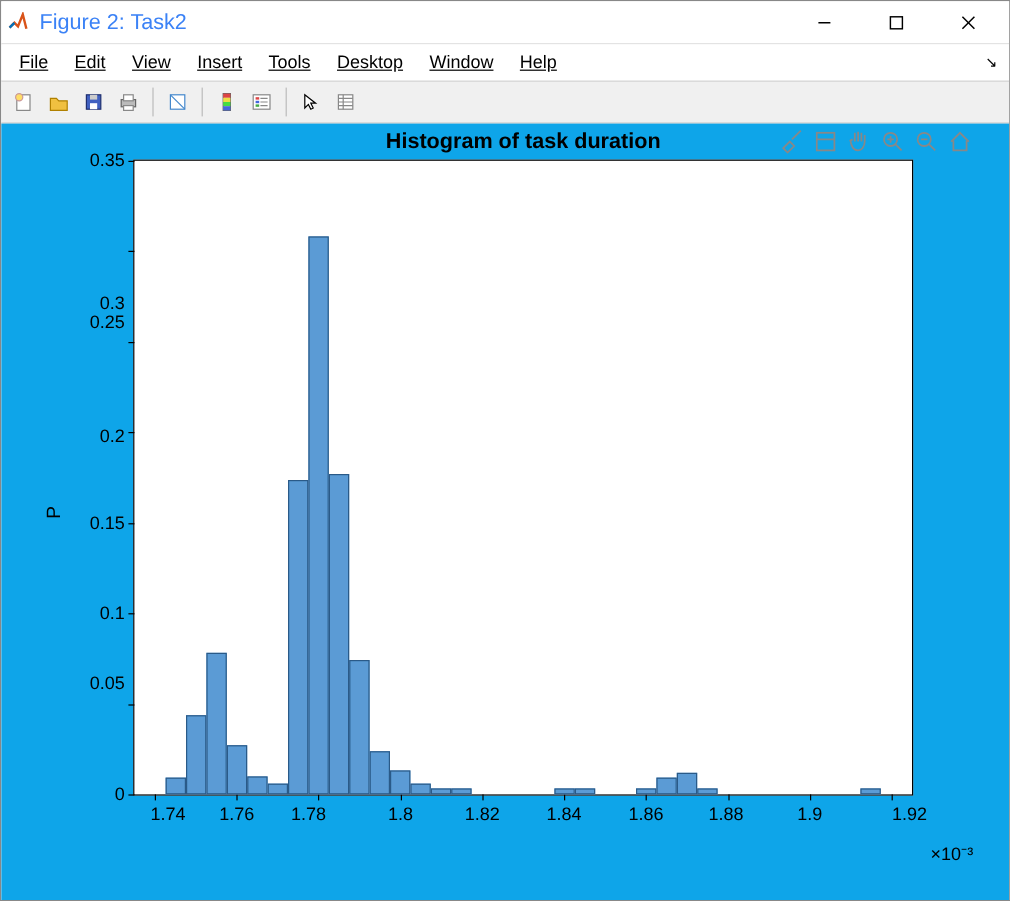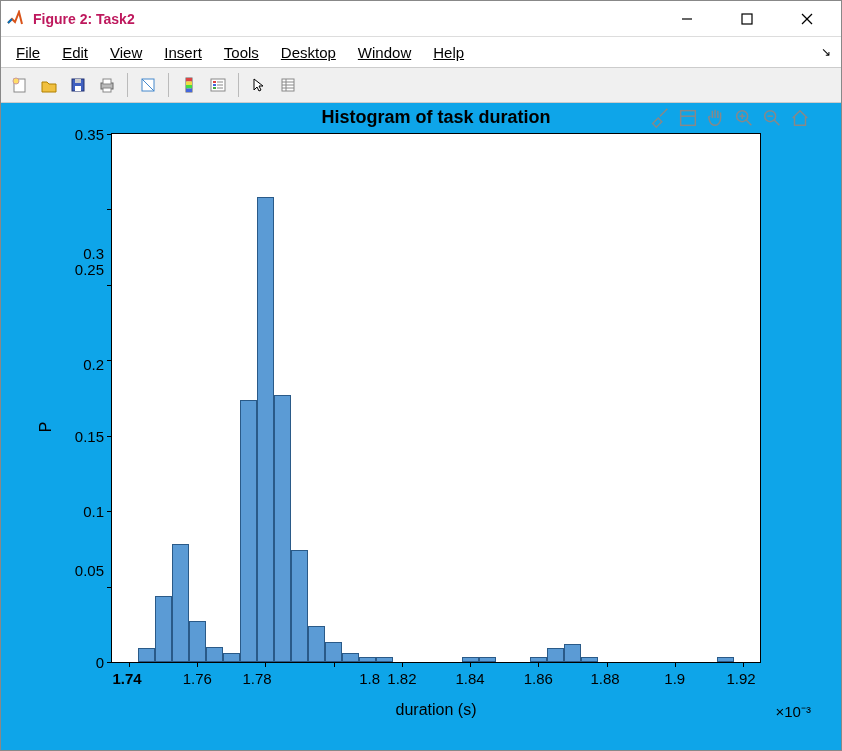--- a/index.html
+++ b/index.html
@@ -20,21 +20,21 @@
     display: flex;
     align-items: center;
     padding: 0 4px;
     border-bottom: 1px solid #ddd;
   }
   .titlebar-icon {
     width: 20px; height: 20px;
     margin-right: 8px;
     display: flex; align-items: center; justify-content: center;
   }
-  .titlebar-title { font-size: 14px; color: #be185d; font-weight: bold; }
+  .titlebar-title { font-size: 18px; color: #3b82f6; }
   .titlebar-spacer { flex: 1; }
   .window-btn {
     width: 60px; height: 36px;
     display: flex; align-items: center; justify-content: center;
     font-size: 16px; color: #000;
   }
   
   .menubar {
     height: 30px;
     background: #fff;
@@ -296,59 +296,58 @@
           <circle cx="10" cy="10" r="6"></circle>
           <line x1="14" y1="14" x2="20" y2="20"></line>
           <line x1="7" y1="10" x2="13" y2="10"></line>
         </svg></span>
     <span><svg viewBox="0 0 24 24">
           <path d="M4 12 L12 4 L20 12 M6 11 v9 h12 v-9"></path>
         </svg></span>
   </div>
 
   <div class="ylabel">P</div>
-  <div class="xlabel">duration (s)</div>
   <div class="exp-label">×10⁻³</div>
 
   <div class="axes" id="axes">
       <div class="ytick" style="top: 528px;">0</div>
       <div class="ytick-mark" style="top: 528px;"></div>
       <div class="ytick" style="top: 436px;">0.05</div>
       <div class="ytick-mark" style="top: 452.571px;"></div>
       <div class="ytick" style="top: 377.143px;">0.1</div>
       <div class="ytick-mark" style="top: 377.143px;"></div>
       <div class="ytick" style="top: 301.714px;">0.15</div>
       <div class="ytick-mark" style="top: 301.714px;"></div>
       <div class="ytick" style="top: 230px;">0.2</div>
       <div class="ytick-mark" style="top: 226.286px;"></div>
       <div class="ytick" style="top: 135px;">0.25</div>
       <div class="ytick-mark" style="top: 150.857px;"></div>
       <div class="ytick" style="top: 75.4286px; margin-top: 44px;">0.3</div>
       <div class="ytick-mark" style="top: 75.4286px;"></div>
       <div class="ytick" style="top: 0px;">0.35</div>
       <div class="ytick-mark" style="top: 0px;"></div>
-      <div class="xtick" style="left: 15px; font-weight: bold;">1.74</div>
+      <div class="xtick" style="left: 28px;">1.74</div>
       <div class="xtick-mark" style="left: 17.0526px;"></div>
       <div class="xtick" style="left: 85.2632px;">1.76</div>
       <div class="xtick-mark" style="left: 85.2632px;"></div>
       <div class="xtick" style="left: 145px;">1.78</div>
       <div class="xtick-mark" style="left: 153.474px;"></div>
-      <div class="xtick" style="left: 221.684px; margin-left: 36px;">1.8</div>
+      <div class="xtick" style="left: 221.684px;">1.8</div>
       <div class="xtick-mark" style="left: 221.684px;"></div>
       <div class="xtick" style="left: 289.895px;">1.82</div>
       <div class="xtick-mark" style="left: 289.895px;"></div>
       <div class="xtick" style="left: 358.105px;">1.84</div>
       <div class="xtick-mark" style="left: 358.105px;"></div>
       <div class="xtick" style="left: 426.316px;">1.86</div>
       <div class="xtick-mark" style="left: 426.316px;"></div>
       <div class="xtick" style="left: 493px;">1.88</div>
       <div class="xtick-mark" style="left: 494.526px;"></div>
       <div class="xtick" style="left: 562.737px;">1.9</div>
       <div class="xtick-mark" style="left: 562.737px;"></div>
-      <div class="xtick" style="left: 629px;">1.92</div>
+      <div class="xtick" style="left: 646px;">1.92</div>
       <div class="xtick-mark" style="left: 630.947px;"></div>
       <div class="bar" style="left: 25.5789px; width: 17.0526px; height: 13.5771px; background: rgb(91, 155, 213);"></div>
       <div class="bar" style="left: 42.6316px; width: 17.0526px; height: 66.3771px; background: rgb(91, 155, 213);"></div>
       <div class="bar" style="left: 59.6842px; width: 17.0526px; height: 117.669px; background: rgb(91, 155, 213);"></div>
       <div class="bar" style="left: 76.7368px; width: 17.0526px; height: 40.7314px; background: rgb(91, 155, 213);"></div>
       <div class="bar" style="left: 93.7895px; width: 17.0526px; height: 15.0857px; background: rgb(91, 155, 213);"></div>
       <div class="bar" style="left: 110.842px; width: 17.0526px; height: 9.05143px; background: rgb(91, 155, 213);"></div>
       <div class="bar" style="left: 127.895px; width: 17.0526px; height: 262.491px; background: rgb(91, 155, 213);"></div>
       <div class="bar" style="left: 144.947px; width: 17.0526px; height: 464.64px; background: rgb(91, 155, 213);"></div>
       <div class="bar" style="left: 162px; width: 17.0526px; height: 267.017px; background: rgb(91, 155, 213);"></div>

